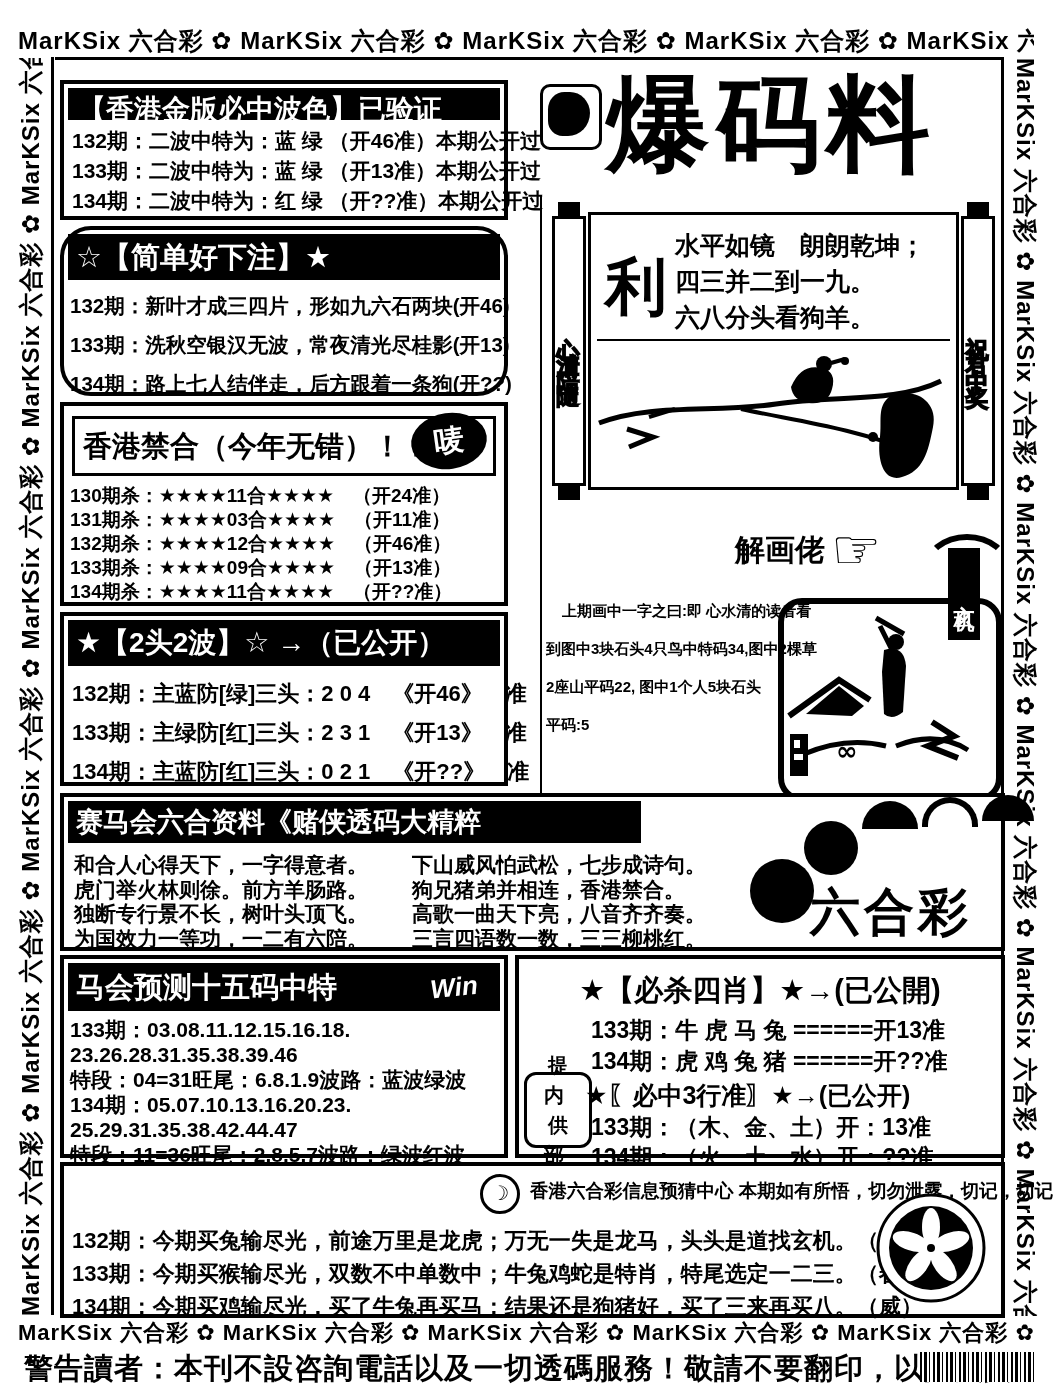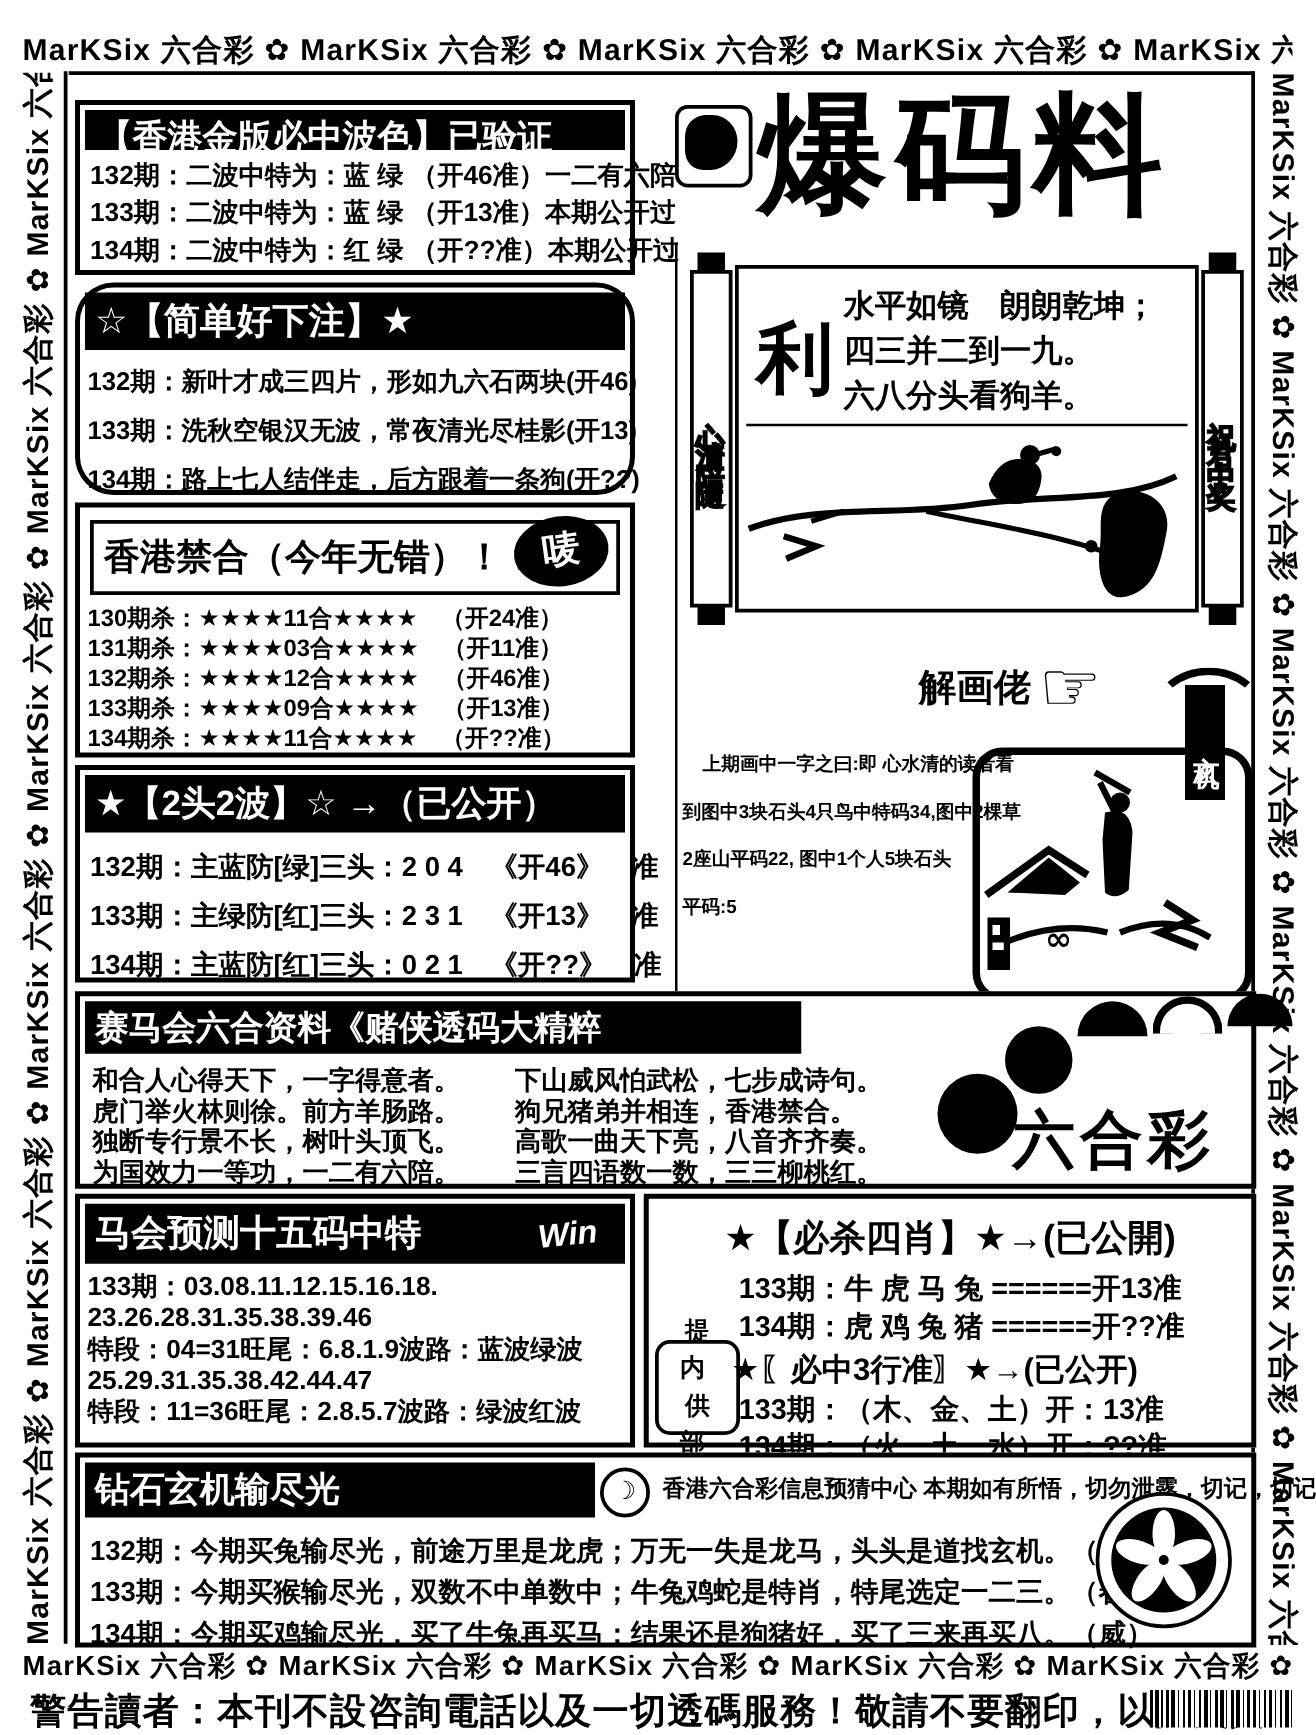--- a/index.html
+++ b/index.html
@@ -126,21 +126,21 @@
   <div class="abs strip" id="bottom-strip"><span class="cjk">MarKSix 六合彩 ✿ MarKSix 六合彩 ✿ MarKSix 六合彩 ✿ MarKSix 六合彩 ✿ MarKSix 六合彩 ✿ MarKSix 六合彩 ✿ MarKSix</span></div>
 
   <div class="abs rule" style="left:55px;top:57px;width:948px;height:3px;"></div>
   <div class="abs rule" style="left:51px;top:57px;width:3px;height:1258px;"></div>
   <div class="abs rule" style="left:1001px;top:57px;width:3px;height:1258px;"></div>
   <div class="abs rule" style="left:540px;top:195px;width:2px;height:598px;"></div>
 
   <div class="box" id="box-goldwave" style="left:60px;top:80px;width:448px;height:140px;">
     <div class="hbar">【香港金版必中波色】已验证</div>
     <div class="rows">
-        <p>132期：二波中特为：蓝 绿 （开46准）一二有六陪</p>
+        <p>132期：二波中特为：蓝 绿 （开46准）本期公开过</p>
         <p>133期：二波中特为：蓝 绿 （开13准）本期公开过</p>
         <p>134期：二波中特为：红 绿 （开??准）本期公开过</p>
       </div>
   </div>
 
   <div class="box" id="box-easybet" style="left:60px;top:226px;width:448px;height:170px;border-radius:31px;">
     <div class="hbar">☆【简单好下注】★</div>
     <div class="rows">
         <p>132期：新叶才成三四片，形如九六石两块(开46)</p>
         <p>133期：洗秋空银汉无波，常夜清光尽桂影(开13)</p>
@@ -272,20 +272,21 @@
 
   <div class="box" id="box-15" style="left:60px;top:955px;width:448px;height:203px;">
     <div class="hbar">
       <span>马会预测十五码中特</span>
       <span class="win-badge">Win</span>
     </div>
     <div class="rows">
         <p>133期：03.08.11.12.15.16.18.</p>
         <p>23.26.28.31.35.38.39.46</p>
         <p>特段：04=31旺尾：6.8.1.9波路：蓝波绿波</p>
+        <p>134期：05.07.10.13.16.20.23.</p>
         <p>25.29.31.35.38.42.44.47</p>
         <p>特段：11=36旺尾：2.8.5.7波路：绿波红波</p>
       </div>
   </div>
 
   <div class="box" id="box-4xiao" style="left:515px;top:955px;width:490px;height:203px;">
     <div class="t1">★【必杀四肖】★→(已公開)</div>
     <div class="r1 rows">
         <p>133期：牛 虎 马 兔 ======开13准</p>
         <p>134期：虎 鸡 兔 猪 ======开??准</p>
@@ -296,21 +297,20 @@
         <p>134期：（火、土、水）开：??准</p>
       </div>
     <div class="stamp">
         <div>提内</div>
         <div>供部</div>
       </div>
   </div>
 
   <div class="box" id="box-diamond" style="left:60px;top:1162px;width:945px;height:156px;">
     <div class="hrow">
-      <div class="hbar">钻石玄机输尽光</div>
       <div class="moon">☽</div>
       <div id="notice">香港六合彩信息预猜中心 本期如有所悟，切勿泄露，切记，切记！</div>
     </div>
     <div class="rows">
         <p>132期：今期买兔输尽光，前途万里是龙虎；万无一失是龙马，头头是道找玄机。（爱）</p>
         <p>133期：今期买猴输尽光，双数不中单数中；牛兔鸡蛇是特肖，特尾选定一二三。（春）</p>
         <p>134期：今期买鸡输尽光，买了牛兔再买马；结果还是狗猪好，买了三来再买八。（威）</p>
       </div>
     <div class="seal-wrap">
       <svg width="112" height="112" viewBox="0 0 112 112">

